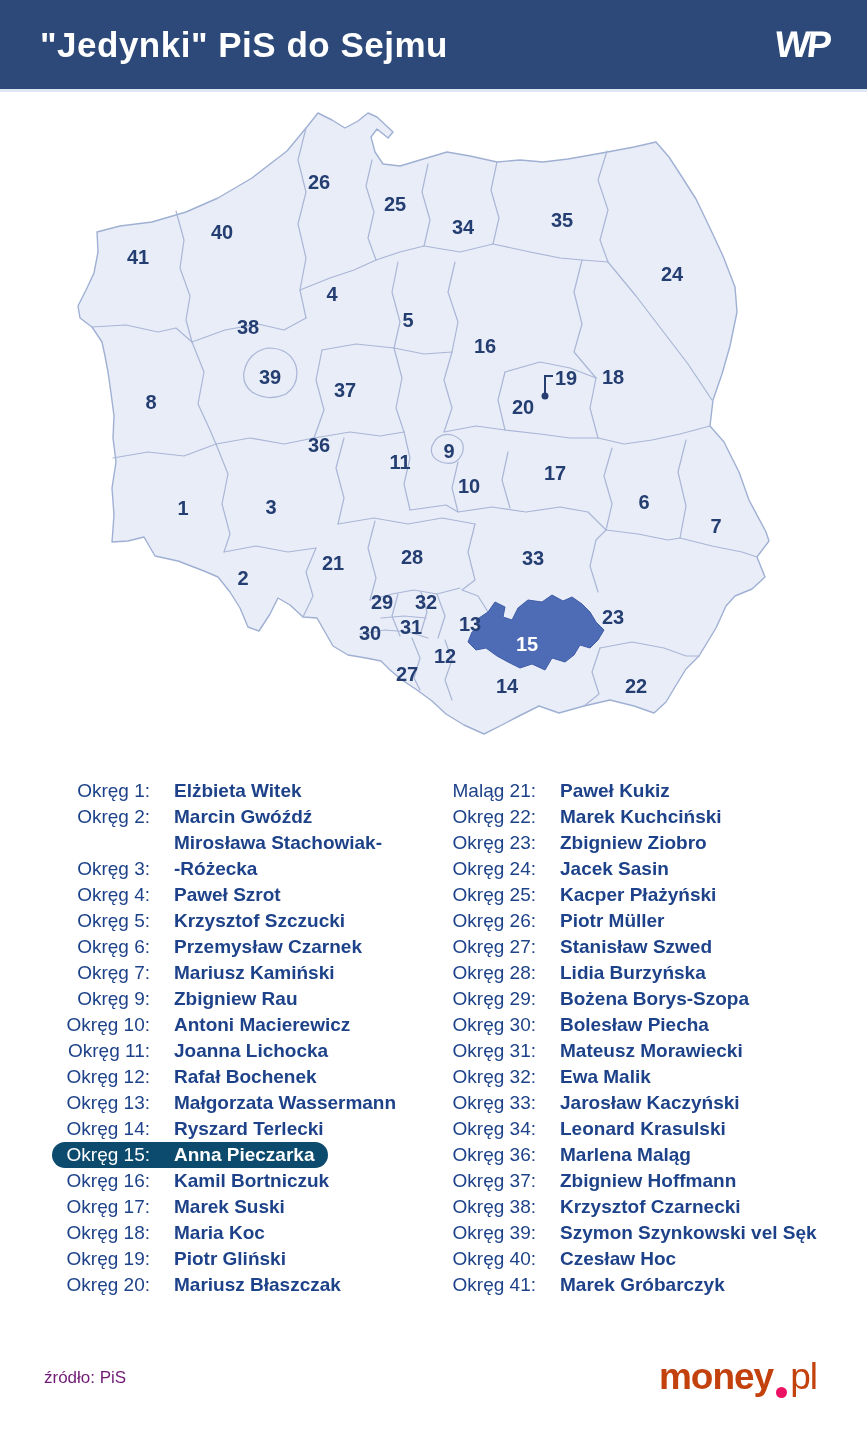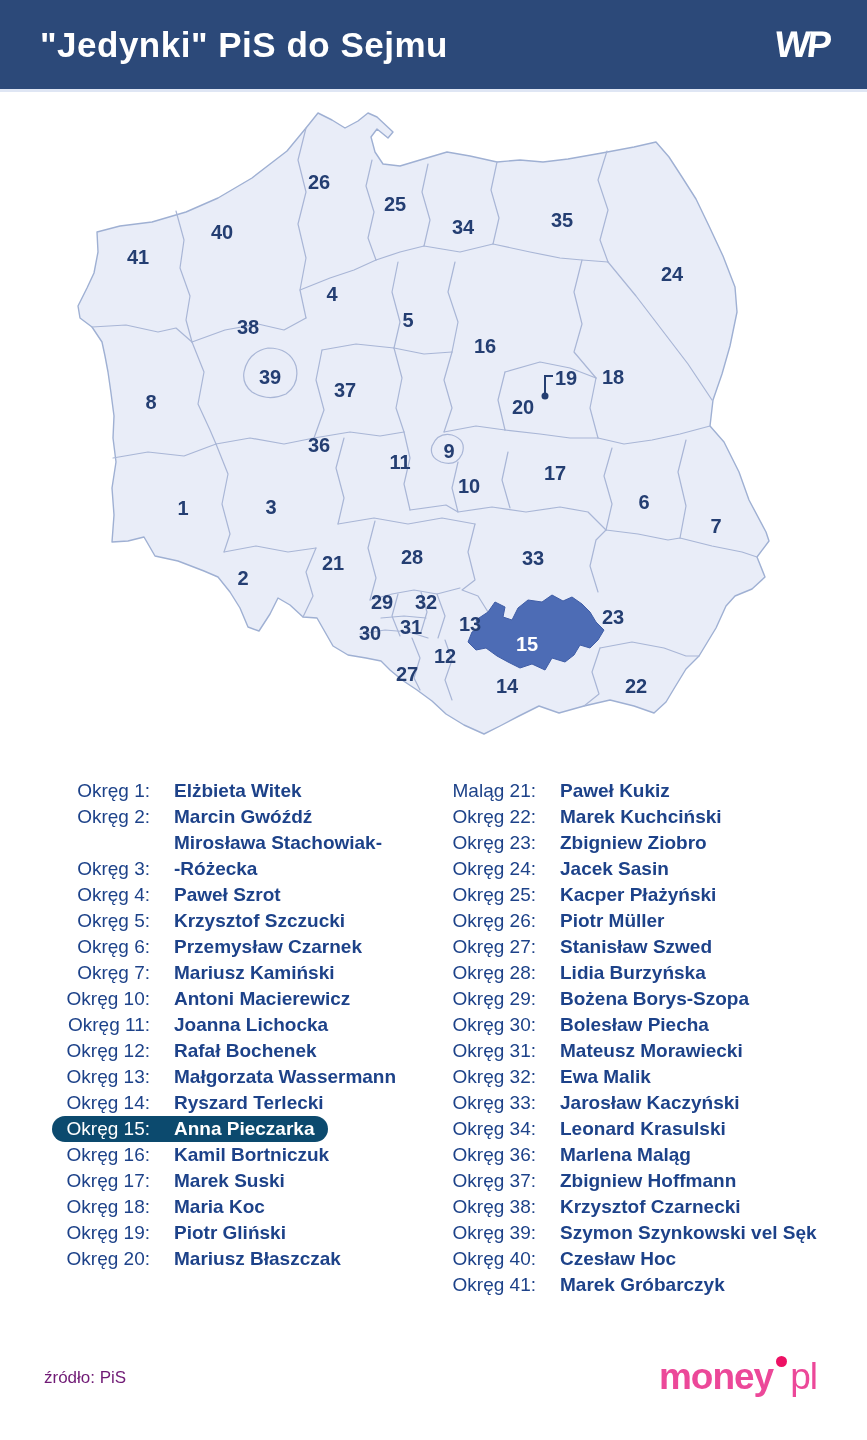--- a/index.html
+++ b/index.html
@@ -27,21 +27,21 @@
   .col.left{left:52px;width:386px;}
   .col.right{left:440px;width:420px;}
   .row{display:flex;align-items:flex-end;line-height:26px;width:fit-content;}
   .row .okreg{display:inline-block;text-align:right;flex:0 0 auto;}
   .col.left .row .okreg{width:98px;}
   .col.right .row .okreg{width:96px;}
   .row .name{font-weight:700;margin-left:24px;white-space:pre-line;}
   .row.highlight{background:#0c4a6e;color:#ffffff;border-radius:16px;padding-right:14px;}
   
   .source{position:absolute;left:44px;top:1368px;font-size:17px;color:#701a75;}
-  .money-logo{position:absolute;right:50px;top:1356px;font-size:37px;color:#ec4899;letter-spacing:-1px;display:flex;align-items:flex-start;}
+  .money-logo{position:absolute;right:50px;top:1356px;font-size:37px;color:#c2410c;letter-spacing:-1px;display:flex;align-items:flex-end;}
   .money-logo .money{font-weight:800;}
   .money-logo .dot{display:inline-block;width:11px;height:11px;border-radius:50%;background:#ed1164;margin:0 3px;}
   .money-logo .pl{font-weight:400;}
 </style>
 </head>
 <body>
 
 <div class="header">
   <div class="title">"Jedynki" PiS do Sejmu</div>
   <div class="wp-logo">WP</div>
@@ -206,20 +206,24 @@
     </div>
     <div class="row">
       <span class="okreg">Okręg 6:</span>
       <span class="name">Przemysław Czarnek</span>
     </div>
     <div class="row">
       <span class="okreg">Okręg 7:</span>
       <span class="name">Mariusz Kamiński</span>
     </div>
     <div class="row">
+      <span class="okreg">Okręg 9:</span>
+      <span class="name">Zbigniew Rau</span>
+    </div>
+    <div class="row">
       <span class="okreg">Okręg 10:</span>
       <span class="name">Antoni Macierewicz</span>
     </div>
     <div class="row">
       <span class="okreg">Okręg 11:</span>
       <span class="name">Joanna Lichocka</span>
     </div>
     <div class="row">
       <span class="okreg">Okręg 12:</span>
       <span class="name">Rafał Bochenek</span>

